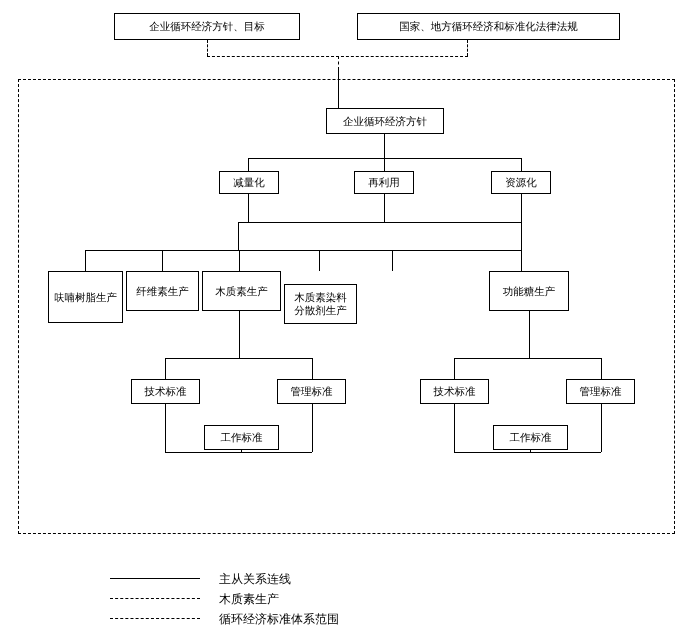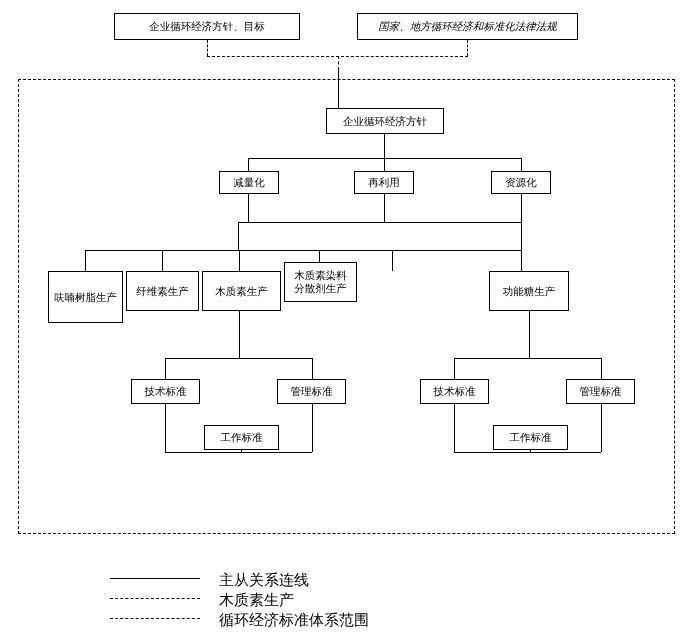--- a/index.html
+++ b/index.html
@@ -66,36 +66,36 @@
   .legend-line {
     position: absolute;
     height: 0;
     z-index: 2;
   }
   .legend-solid { border-top: 1px solid #000000; }
   .legend-dotted { border-top: 1px dashed #000000; }
   .legend-dashed { border-top: 1px dashed #000000; }
   .legend-label {
     position: absolute;
-    font-size: 15px;
+    font-size: 12px;
     color: #000000;
     white-space: nowrap;
     z-index: 2;
   }
 </style>
 </head>
 <body>
 
 <div id="canvas">
 
   <div id="scope-box"></div>
 
   <div class="node" style="left:114px; top:13px; width:186px; height:27px;">企业循环经济方针、目标</div>
 
-  <div class="node" style="left:357px; top:13px; width:221px; height:27px;font-style:italic;">国家、地方循环经济和标准化法律法规</div>
+  <div class="node" style="left:357px; top:13px; width:263px; height:27px;">国家、地方循环经济和标准化法律法规</div>
 
   <div class="dashed-v" style="left:207px; top:40px; height:16px;"></div>
   <div class="dashed-h" style="left:207px; top:56px; width:261px;"></div>
   <div class="dashed-v" style="left:467px; top:40px; height:16px;"></div>
   <div class="dashed-v" style="left:338px; top:56px; height:14px;"></div>
 
   <div class="line vline" style="left:338px; top:70px; height:38px;"></div>
 
   <div class="node" style="left:326px; top:108px; width:118px; height:26px;">企业循环经济方针</div>
 
@@ -122,21 +122,21 @@
   <div class="line vline" style="left:85px; top:250px; height:21px;"></div>
   <div class="line vline" style="left:162px; top:250px; height:21px;"></div>
   <div class="line vline" style="left:239px; top:250px; height:21px;"></div>
   <div class="line vline" style="left:319px; top:250px; height:21px;"></div>
   <div class="line vline" style="left:392px; top:250px; height:21px;"></div>
   <div class="line vline" style="left:521px; top:250px; height:21px;"></div>
 
   <div class="node" style="left:48px; top:271px; width:75px; height:52px;text-align:center;">呋喃树脂生产</div>
   <div class="node" style="left:126px; top:271px; width:73px; height:40px;">纤维素生产</div>
   <div class="node" style="left:202px; top:271px; width:79px; height:40px;">木质素生产</div>
-  <div class="node" style="left:284px; top:262px; width:73px; height:40px;">木质素染料
+  <div class="node" style="left:284px; top:284px; width:73px; height:40px;">木质素染料
 分散剂生产</div>
   <div class="node" style="left:489px; top:271px; width:80px; height:40px;">功能糖生产</div>
 
   <div class="line vline" style="left:239px; top:311px; height:47px;"></div>
   <div class="line hline" style="left:165px; top:358px; width:147px;"></div>
   <div class="line vline" style="left:165px; top:358px; height:21px;"></div>
   <div class="line vline" style="left:312px; top:358px; height:21px;"></div>
 
   <div class="node" style="left:131px; top:379px; width:69px; height:25px;">技术标准</div>
   <div class="node" style="left:277px; top:379px; width:69px; height:25px;">管理标准</div>

